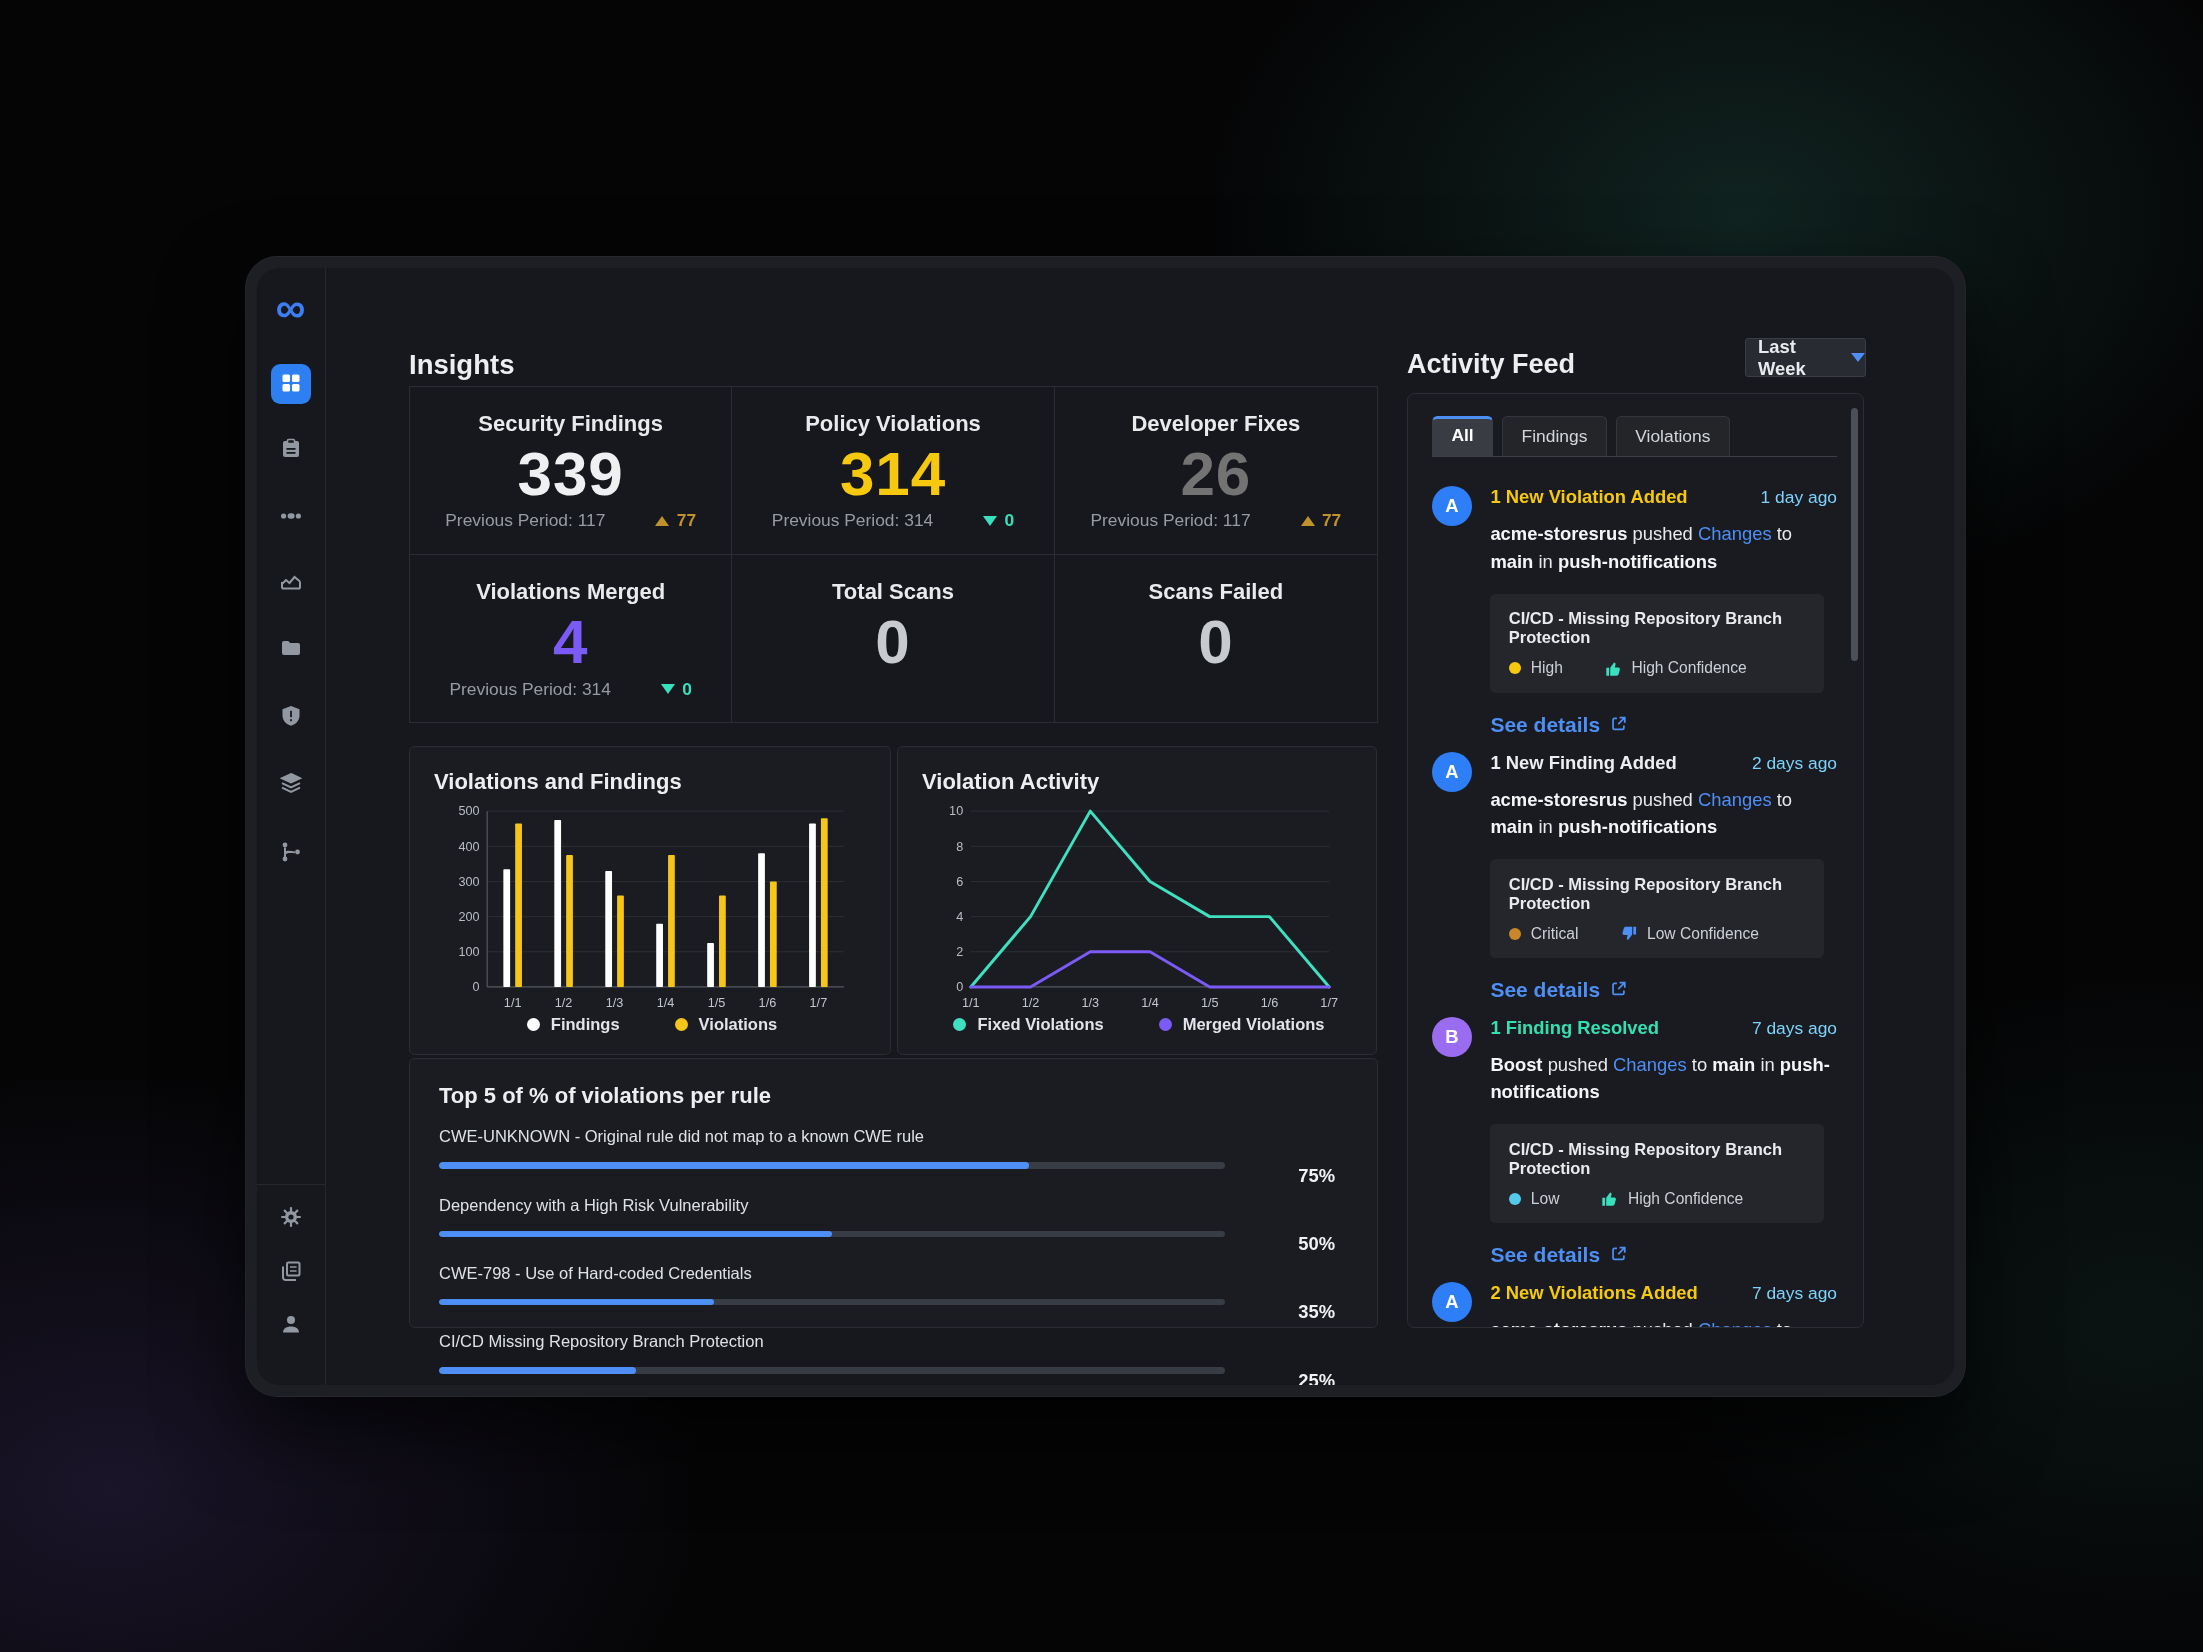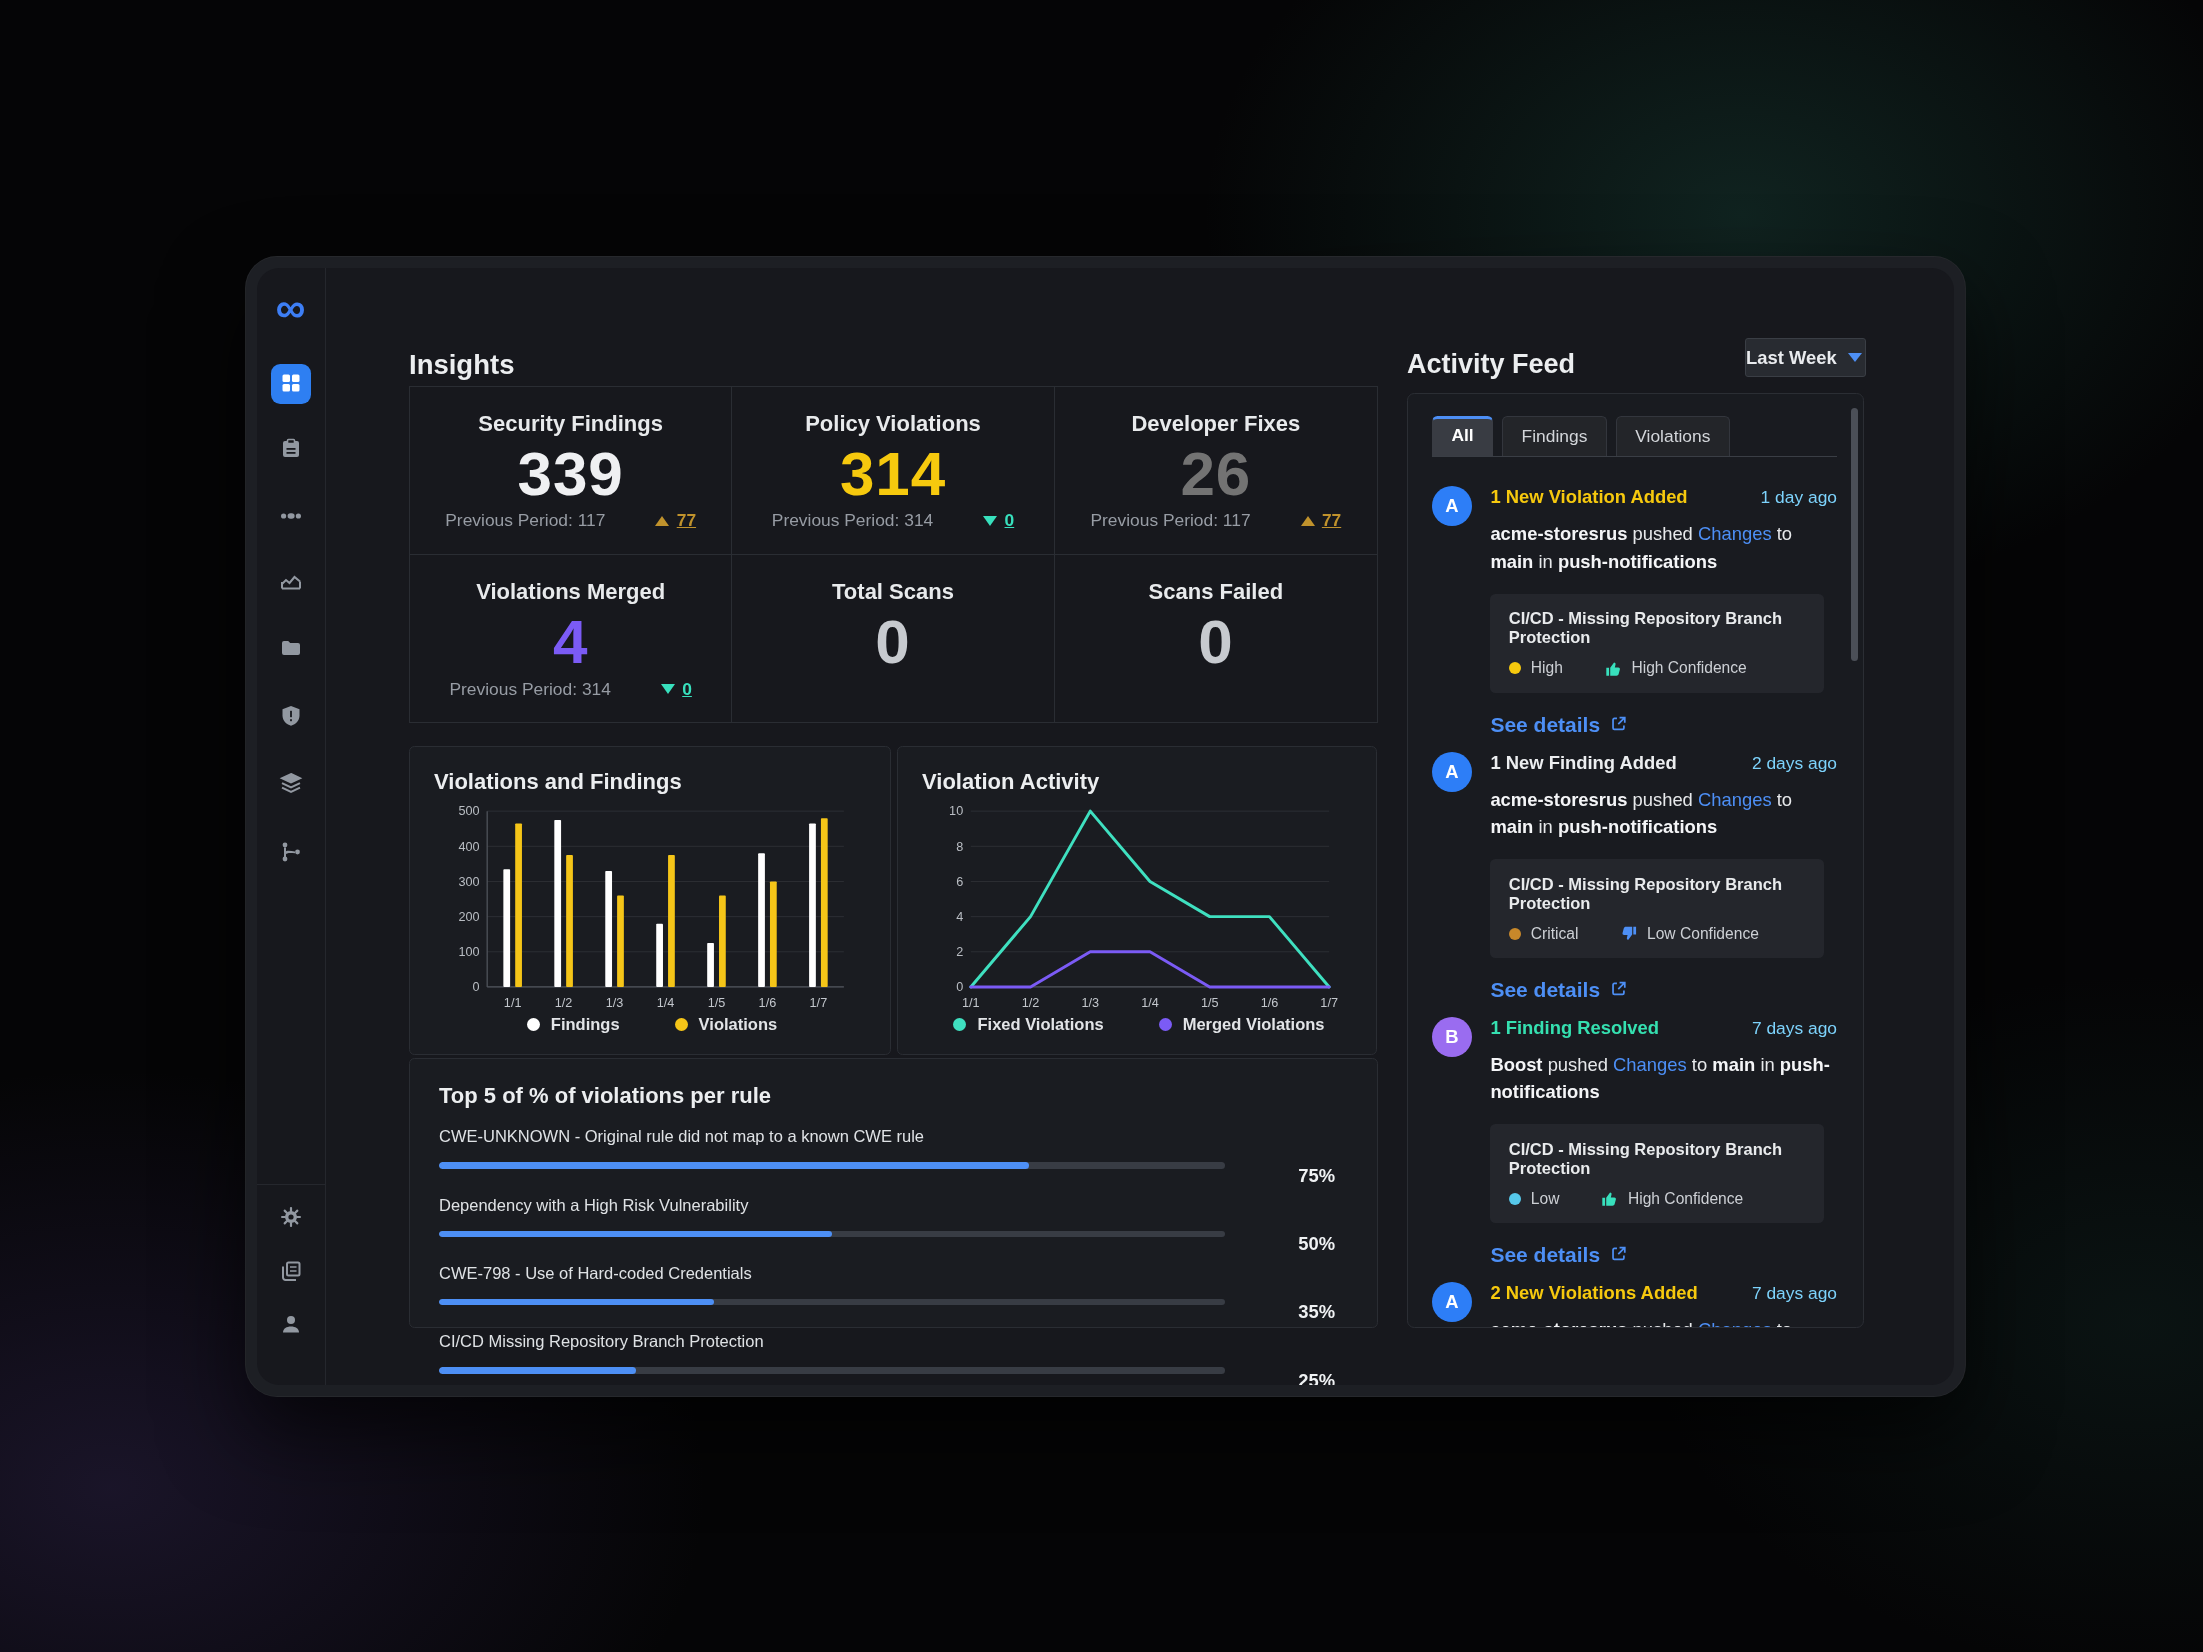--- a/index.html
+++ b/index.html
@@ -32,21 +32,21 @@
     display:grid;grid-template-columns:1fr 1fr 1fr;grid-template-rows:1fr 1fr;
     border:0.9px solid #2a2d33;box-sizing:border-box;}
   .cell{border-right:0.9px solid #2a2d33;border-bottom:0.9px solid #2a2d33;box-sizing:border-box;
     display:flex;flex-direction:column;align-items:center;justify-content:space-between;
     padding:24px 9.2px 22px 9.2px;}
   .cell:nth-child(3n){border-right:none;}
   .cell:nth-child(n+4){border-bottom:none;}
   .stat-label{font-size:22px;color:#e8eaec;font-weight:bold;}
   .stat-value{font-size:62px;font-weight:bold;letter-spacing:0.9px;}
   .stat-prev{display:flex;align-items:center;gap:50px;font-size:17.4px;color:#979ca4;height:22px;}
-  .delta{display:flex;align-items:center;gap:7.3px;font-weight:bold;font-size:17.4px;text-decoration:underline;}
+  .delta{display:flex;align-items:center;gap:7.3px;font-weight:bold;font-size:17.4px;}
   .tri{width:0;height:0;border-left:7.3px solid transparent;border-right:7.3px solid transparent;display:inline-block;}
   .tri.up{border-bottom:10px solid currentColor;}
   .tri.down{border-top:10px solid currentColor;}
 
   .card{position:absolute;background:#1a1c21;border:0.9px solid #2a2d33;border-radius:5.5px;box-sizing:border-box;}
   #chart-card-bars{left:152px;top:478px;width:482px;height:309px;padding:22px 20px 13px 24px;}
   #chart-card-lines{left:640px;top:478px;width:480px;height:309px;padding:22px 20px 13px 24px;}
   .chart-title{font-size:22px;font-weight:bold;color:#eceef0;margin-bottom:5.5px;}
   .chart-svg{display:block;width:100%;height:213px;font-family:inherit;}
   .legend{display:flex;justify-content:center;gap:55px;margin-top:1.8px;}
@@ -57,21 +57,21 @@
   .rule-row{margin-bottom:19px;}
   .rule-label{font-size:16.5px;color:#dfe2e5;margin-bottom:8.3px;}
   .bar-line{display:flex;align-items:center;}
   .track{flex:1;height:6.4px;background:#383c44;border-radius:3.7px;overflow:hidden;}
   .fill{height:100%;background:#4d8ff5;border-radius:3.7px;}
   .pct{width:110px;text-align:right;font-size:18.4px;font-weight:bold;color:#eff1f3;transform:translateY(10px);}
 
   
   .range-btn{position:absolute;left:1488px;top:70px;width:121px;height:39px;background:#282b31;
     border:0.9px solid #3a3e45;border-radius:3px;display:flex;align-items:center;justify-content:flex-start;gap:11px;
-    color:#e9ebee;font-size:18.4px;font-weight:bold;cursor:pointer;box-sizing:border-box;}
+    color:#e9ebee;font-size:18.4px;font-weight:bold;cursor:pointer;box-sizing:border-box;padding-left:12px;}
   .caret{width:0;height:0;border-left:7.3px solid transparent;border-right:7.3px solid transparent;border-top:9.2px solid #4d8ff5;}
 
   .feed{position:absolute;left:1150px;top:125px;width:457px;height:935px;border:0.9px solid #2b2e34;
     border-radius:7.3px;box-sizing:border-box;padding:22px 26px 0 24px;overflow:hidden;background:#191b20;}
   .tabs{display:flex;gap:9.2px;border-bottom:0.9px solid #3a3e45;padding-bottom:0;}
   .tab{font-size:17.4px;padding:9.2px 18.4px;border-radius:5.5px 5.5px 0 0;color:#d3d6da;cursor:pointer;
     background:#232529;border:0.9px solid #33363d;border-bottom:none;}
   .tab.active{background:#393c43;border-color:#393c43;border-top:3.7px solid #4d8ff5;color:#fff;font-weight:bold;padding-top:6.4px;}
   .feed-items{display:flex;flex-direction:column;gap:14.7px;padding-top:29px;}
   .feed-item{display:flex;gap:18.4px;}

